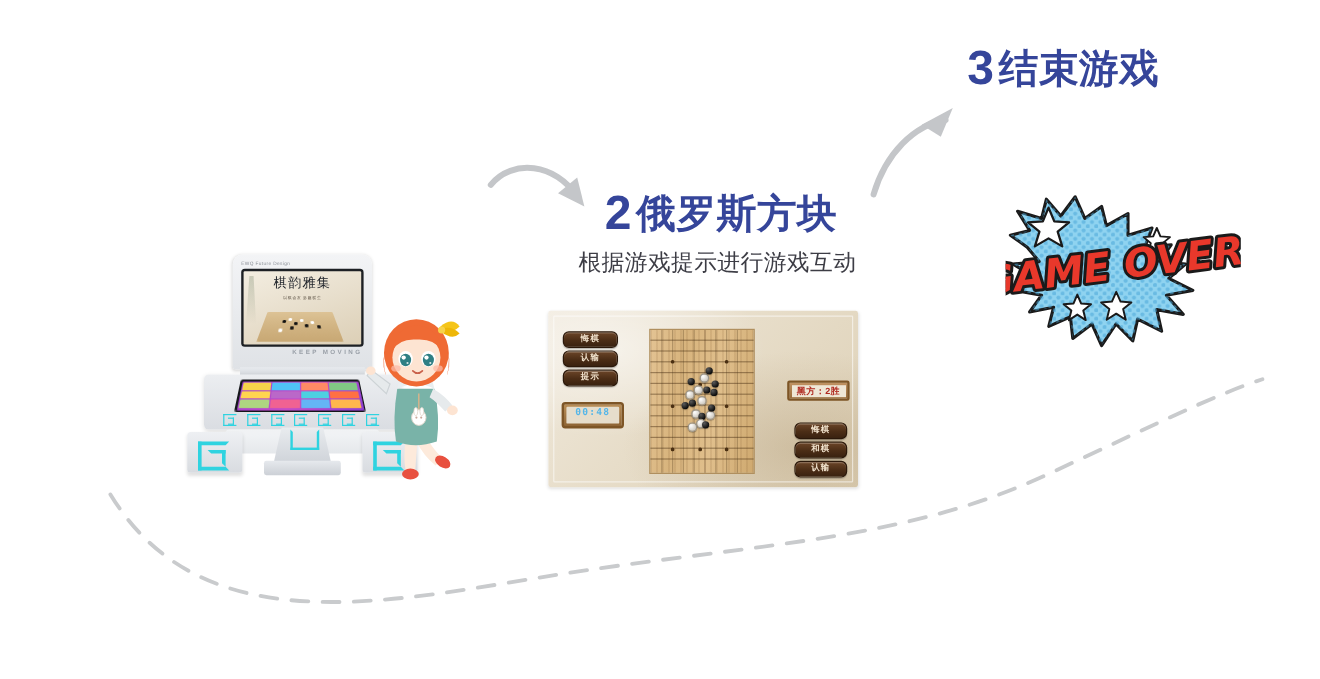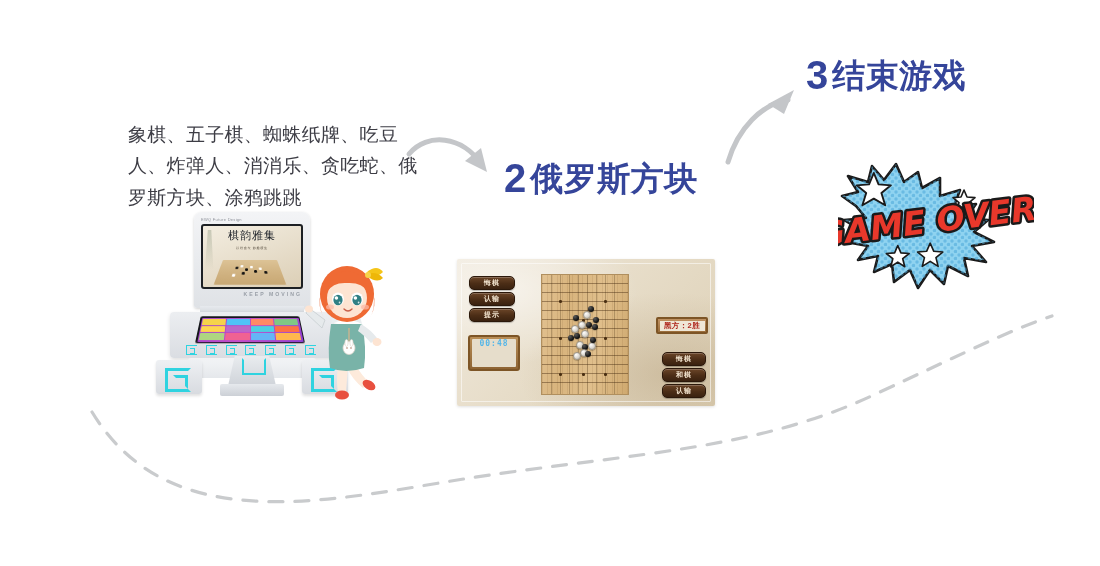--- a/index.html
+++ b/index.html
@@ -50,21 +50,21 @@
 
   
   #head1 { left: 186px; top: 75px; }
   #desc1 { left: 128px; top: 119px; width: 300px; }
 
   
   #head2 { left: 504px; top: 158px; }
   #desc2 { left: 482px; top: 204px; width: 320px; }
 
   
-  #head3 { left: 806px; top: 55px; text-align: right; }
+  #head3 { left: 806px; top: 37px; text-align: right; }
   #desc3 { left: 792px; top: 110px; width: 300px; }
 
   
   #bg-path {
     position: absolute;
     left: 0;
     top: 0;
     width: 1100px;
     height: 566px;
     pointer-events: none;
@@ -333,21 +333,21 @@
   #ggb1 { top: 17px; }
   #ggb2 { top: 33px; }
   #ggb3 { top: 49px; }
   #ggb4 { top: 93px; }
   #ggb5 { top: 109px; }
   #ggb6 { top: 125px; }
 
   .gg-timer {
     position: absolute;
     left: 11px; top: 76px;
-    width: 52px; height: 36px;
+    width: 52px; height: 22px;
     background: linear-gradient(180deg,#b98e57,#8e6434);
     border: 2px solid #7d5526;
     border-radius: 3px;
     box-sizing: border-box;
     padding: 2px;
   }
   .gg-timer-face {
     width: 100%; height: 100%;
     background: #e6ddcb;
     border-radius: 1px;
@@ -428,21 +428,20 @@
 </style>
 </head>
 <body>
 
 <div id="stage">
 
   <svg id="bg-path" viewBox="0 0 1100 566" xmlns="http://www.w3.org/2000/svg">
     <path d="M 92,412 C 170,540 330,500 470,478 C 640,452 760,450 880,392 C 960,355 1010,330 1052,316" fill="none" stroke="#c9cbcd" stroke-width="3.2" stroke-linecap="round" stroke-dasharray="14 12"></path>
   </svg>
 
-  <div class="step-desc" id="desc1">象棋、五子棋、蜘蛛纸牌、吃豆人、炸弹人、消消乐、贪吃蛇、俄罗斯方块、涂鸦跳跳</div>
 
   <div id="kiosk">
     <div class="k-frame">
       <div class="k-brand">EWQ Future Design</div>
       <div class="k-screen">
         <div class="k-screen-inner">
           <div class="k-bamboo"></div>
           <div class="k-scr-title">棋韵雅集</div>
           <div class="k-scr-sub">以棋会友 妙趣横生</div>
           <div class="k-goban">
@@ -553,20 +552,21 @@
   </svg>
 
   <svg class="arrow-svg" id="arrow1" width="106" height="66" viewBox="0 0 106 66" xmlns="http://www.w3.org/2000/svg">
     <path d="M4 24 C 22 2, 58 6, 76 34" fill="none" stroke="#c4c6c9" stroke-width="5" stroke-linecap="round"></path>
     <path d="M60 31 L82 42 L76 18 Z" fill="#c4c6c9"></path>
   </svg>
 
   <div class="step-head" id="head2">
     <span class="step-num">2</span><span class="step-title">俄罗斯方块</span>
   </div>
+  <div class="step-desc" id="desc2">根据游戏提示进行游戏互动</div>
 
   <div id="gogame">
     <div class="gg-inner"></div>
 
     <div class="gg-btn gg-btn-l" id="ggb1">悔棋</div>
     <div class="gg-btn gg-btn-l" id="ggb2">认输</div>
     <div class="gg-btn gg-btn-l" id="ggb3">提示</div>
 
     <div class="gg-timer">
       <div class="gg-timer-face">00:48</div>

